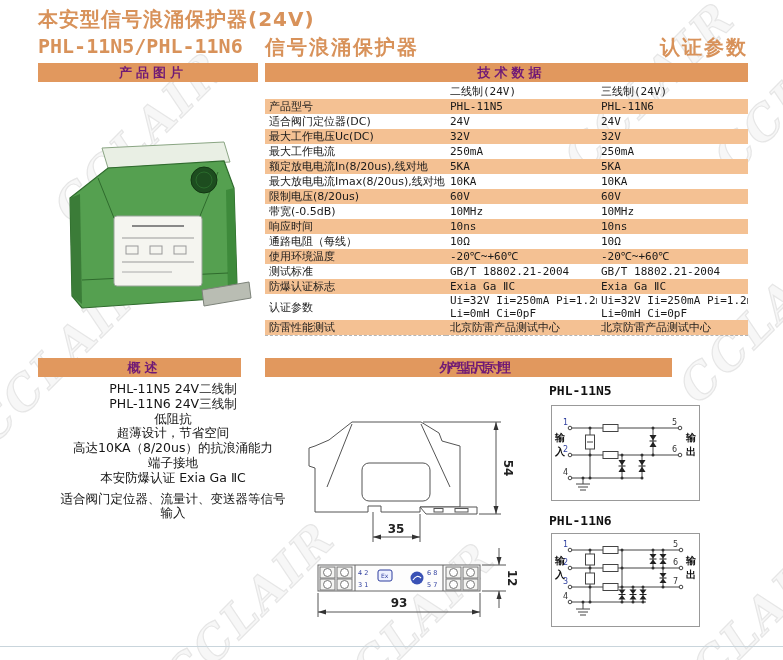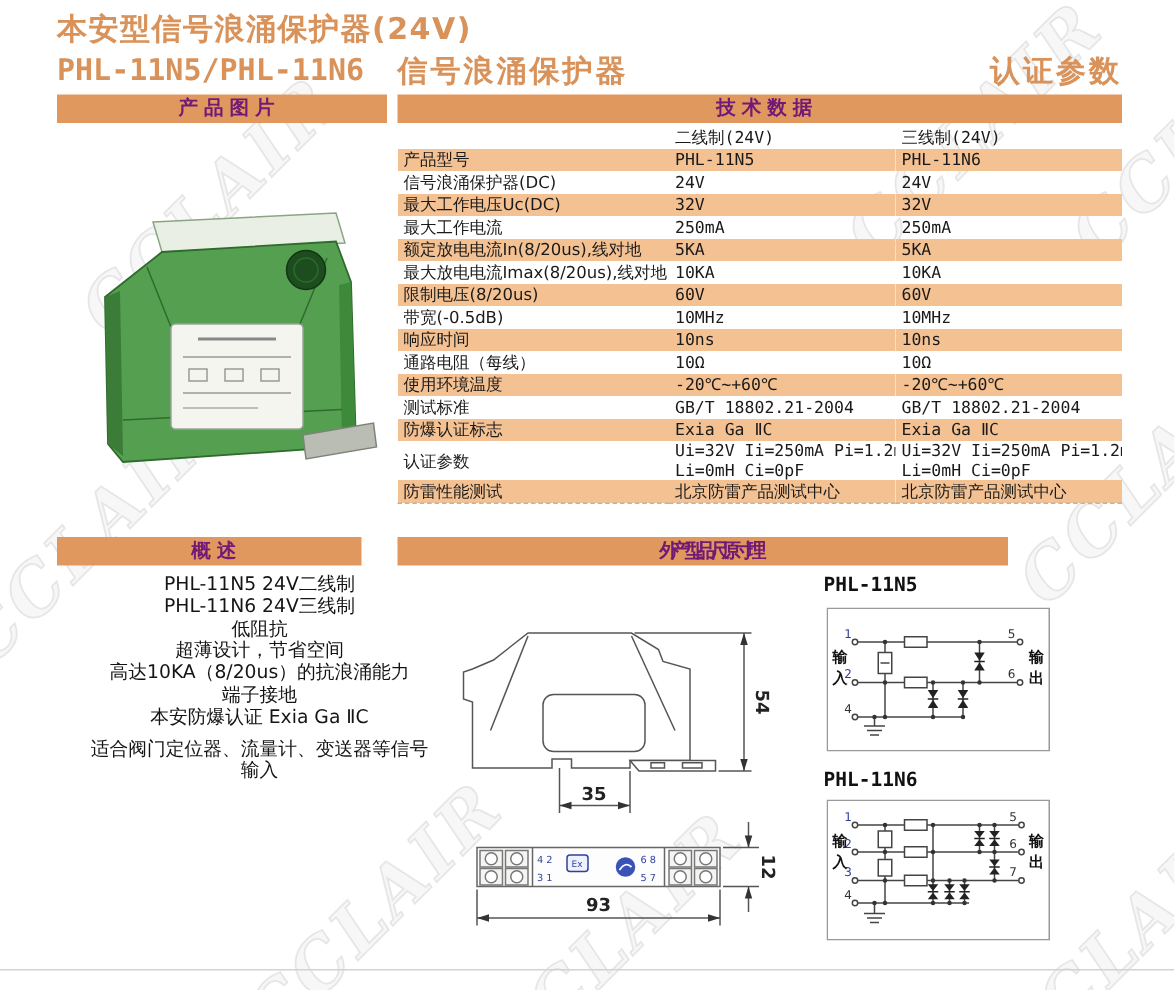--- a/index.html
+++ b/index.html
@@ -103,21 +103,21 @@
         <td></td>
         <td class="val">二线制(24V)</td>
         <td class="val">三线制(24V)</td>
       </tr>
     <tr class="shade">
           <td class="lbl">产品型号</td>
           <td class="val">PHL-11N5</td>
           <td class="val">PHL-11N6</td>
         </tr>
         <tr>
-          <td class="lbl">信号浪涌保护器(DC)</td>
+          <td class="lbl">适合阀门定位器(DC)</td>
           <td class="val">24V</td>
           <td class="val">24V</td>
         </tr>
         <tr class="shade">
           <td class="lbl">最大工作电压Uc(DC)</td>
           <td class="val">32V</td>
           <td class="val">32V</td>
         </tr>
         <tr>
           <td class="lbl">最大工作电流</td>

